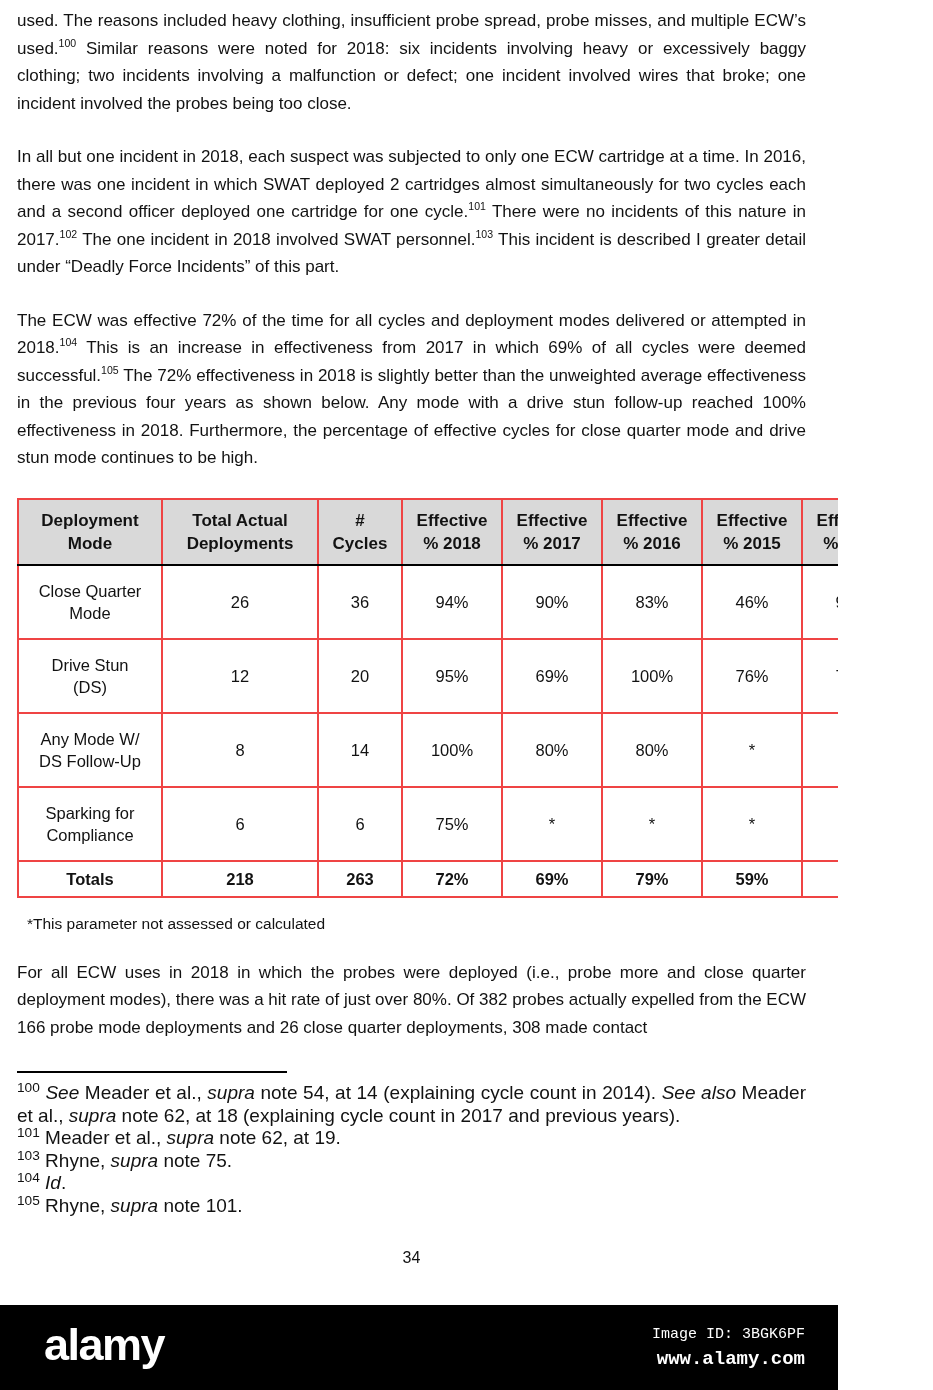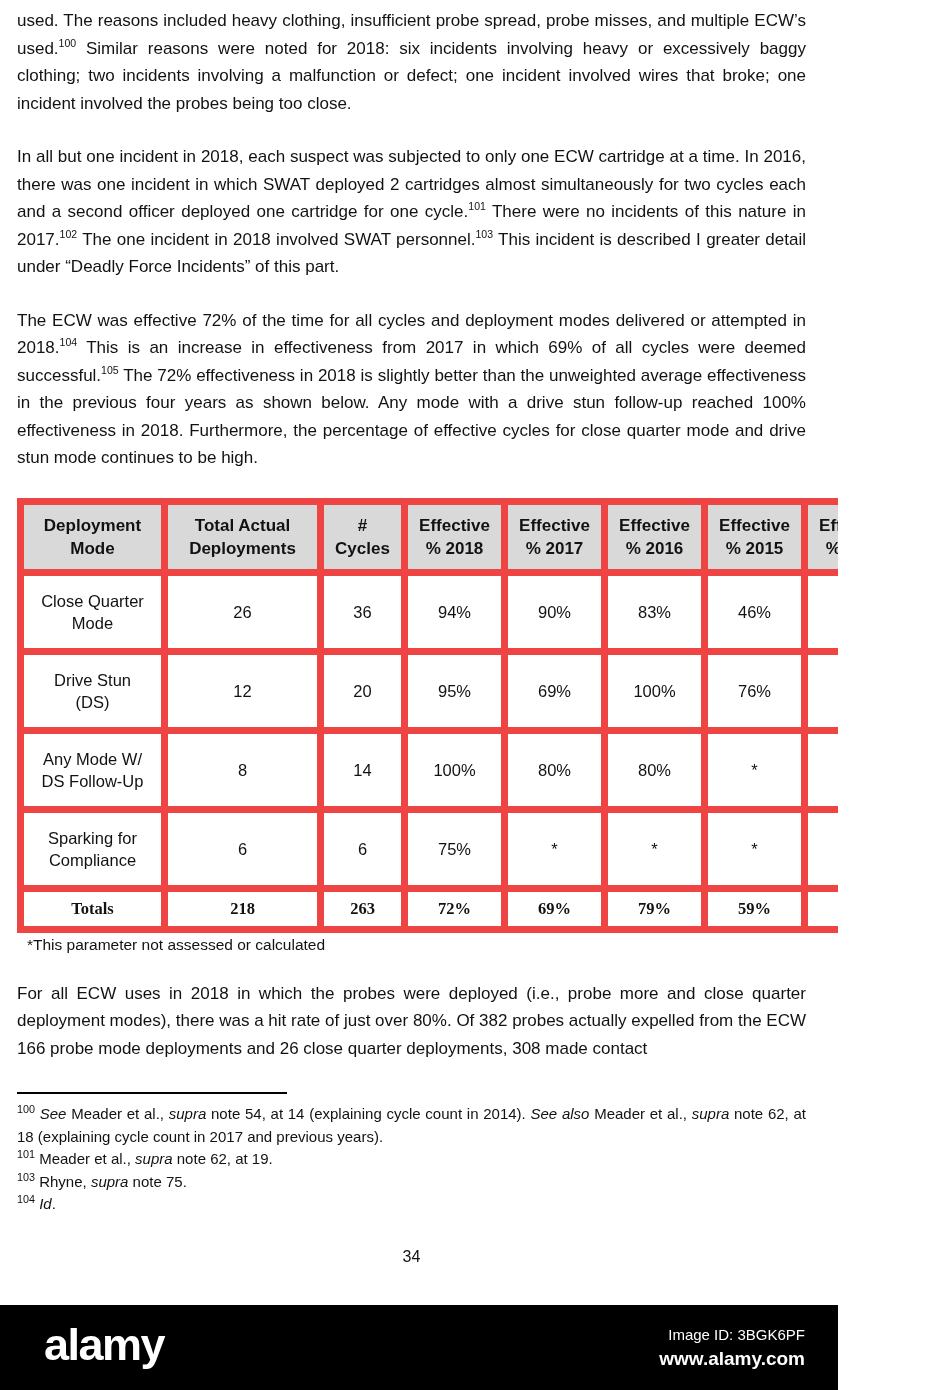--- a/index.html
+++ b/index.html
@@ -22,63 +22,63 @@
   sup { font-size: 0.62em; line-height: 0; vertical-align: super; }
 
   table.eff {
     border-collapse: collapse;
     table-layout: fixed;
     width: 884px;
     border: 2px solid #000;
     margin: 0 0 2px 0;
   }
   .eff th, .eff td {
-    border: 7px solid #ef4444;
+    border: 2px solid #ef4444;
     text-align: center;
     vertical-align: middle;
     white-space: pre-line;
     overflow: hidden;
   }
   .eff th {
     background: #d9d9d9;
     font-weight: bold;
     font-size: 17px;
     line-height: 23px;
     padding: 9px 4px;
     border-bottom: 2px solid #000;
   }
   .eff td {
     font-size: 16.5px;
     line-height: 22px;
     padding: 14px 4px;
   }
-  .eff tr.bold-row td { font-weight: bold; padding: 6px 20px; font-family: Liberation Serif, serif; }
-
-  .table-note { font-size: 15.5px; margin: 3px 0 26px 10px; }
+  .eff tr.bold-row td { font-weight: bold; padding: 6px 20px; }
+
+  .table-note { font-size: 15.5px; margin: 17px 0 26px 10px; }
 
   .fn-rule { width: 270px; border-top: 2px solid #000; margin: 30px 0 9px 0; }
 
   .footnote {
-    font-size: 15px;
+    font-size: 19px;
     line-height: 22.5px;
     text-align: justify;
   }
   .footnote sup { font-size: 0.72em; }
 
   .page-number { text-align: center; font-size: 16px; margin-top: 32px; }
 
   .alamy-bar {
     position: absolute; left: 0; right: 0; bottom: 0; height: 85px;
     background: #000;
     color: #fff;
     display: flex; align-items: center; justify-content: space-between;
     padding: 0 33px 0 44px;
   }
   .alamy-logo { font-size: 45px; font-weight: bold; letter-spacing: -1.5px; line-height: 1; padding-bottom: 6px; }
-  .alamy-info { text-align: right; }
+  .alamy-info { text-align: right; font-family: Liberation Mono, monospace; }
   .alamy-id { font-size: 15px; margin-bottom: 5px; }
   .alamy-url { font-size: 19px; font-weight: bold; }
 </style>
 </head>
 <body>
 
 <div class="page">
   <div class="content">
 
     <div>
@@ -182,20 +182,21 @@
         <p class="para"><span>For all ECW uses in 2018 in which the probes were deployed (i.e., probe more and close quarter deployment modes), there was a hit rate of just over 80%. Of 382 probes actually expelled from the ECW 166 probe mode deployments and 26 close quarter deployments, 308 made contact</span></p>
       </div>
 
     <div class="fn-rule"></div>
 
     <div>
         <div class="footnote"><sup>100</sup> <i>See</i><span> Meader et al., </span><i>supra</i><span> note 54, at 14 (explaining cycle count in 2014). </span><i>See also</i><span> Meader et al., </span><i>supra</i><span> note 62, at 18 (explaining cycle count in 2017 and previous years).</span></div>
         <div class="footnote"><sup>101</sup> <span>Meader et al., </span><i>supra</i><span> note 62, at 19.</span></div>
         <div class="footnote"><sup>103</sup> <span>Rhyne, </span><i>supra</i><span> note 75.</span></div>
         <div class="footnote"><sup>104</sup> <i>Id</i><span>.</span></div>
+        <div class="footnote"><sup>105</sup> <span>Rhyne, </span><i>supra</i><span> note 101.</span></div>
       </div>
 
     <div class="page-number">34</div>
   </div>
 
   <div class="alamy-bar">
     <div class="alamy-logo">alamy</div>
     <div class="alamy-info">
       <div class="alamy-id">Image ID: 3BGK6PF</div>
       <div class="alamy-url">www.alamy.com</div>

